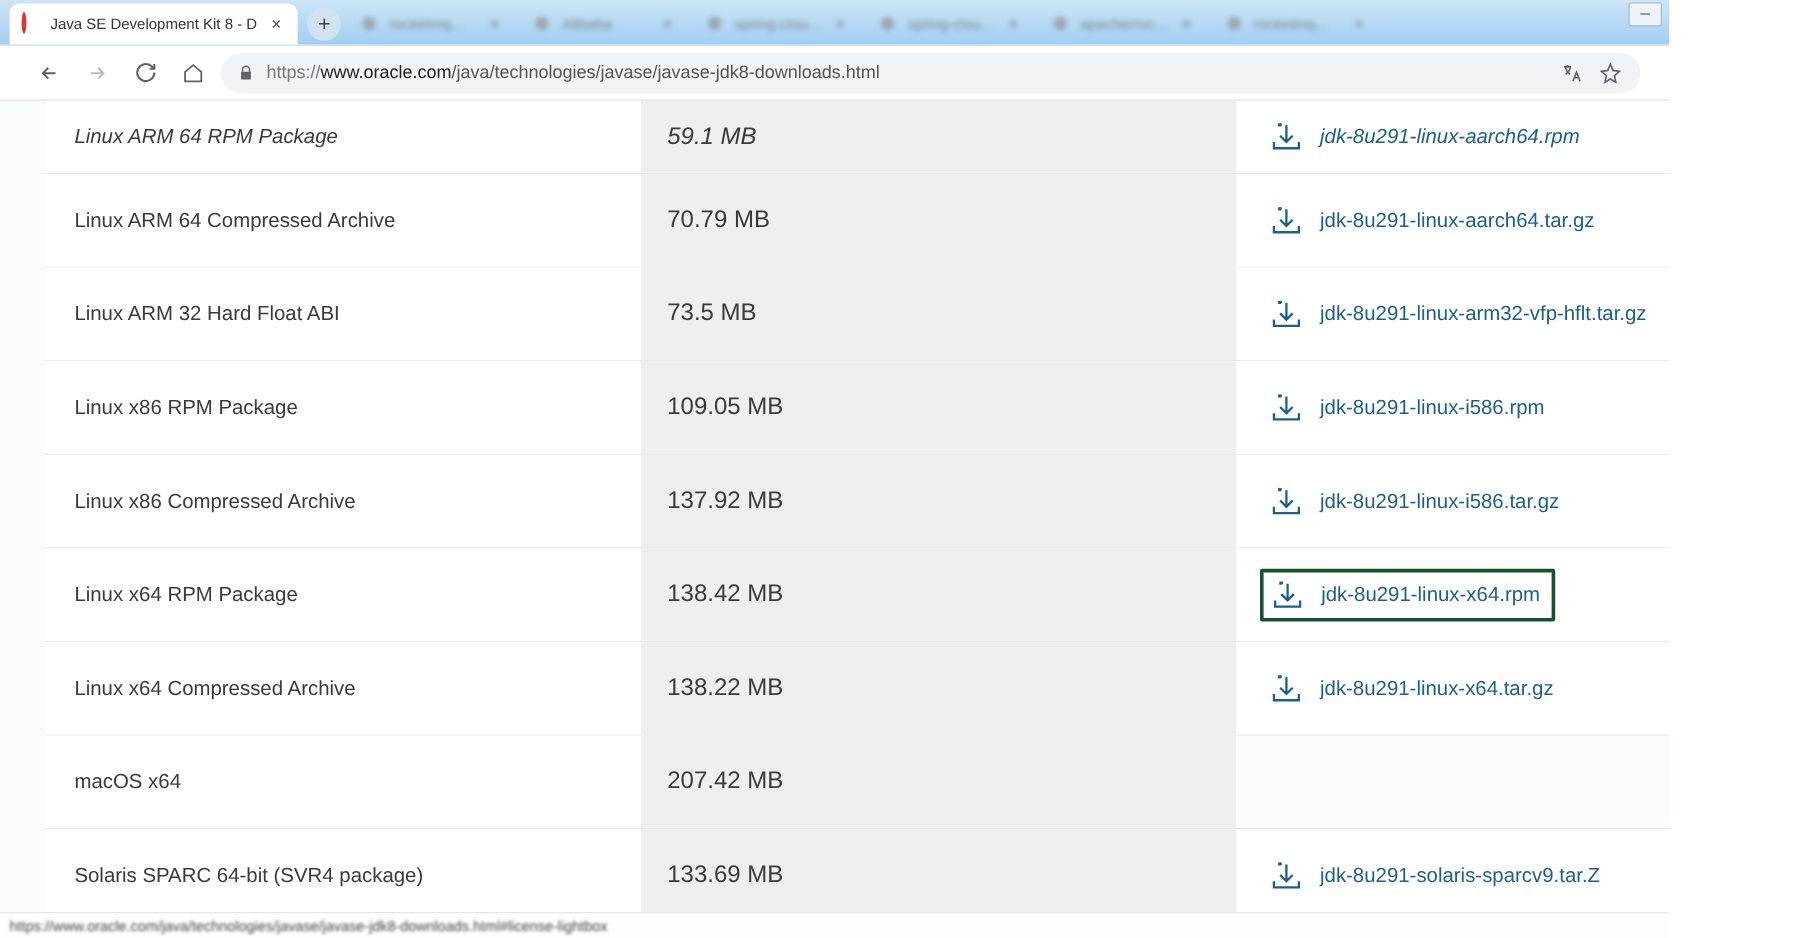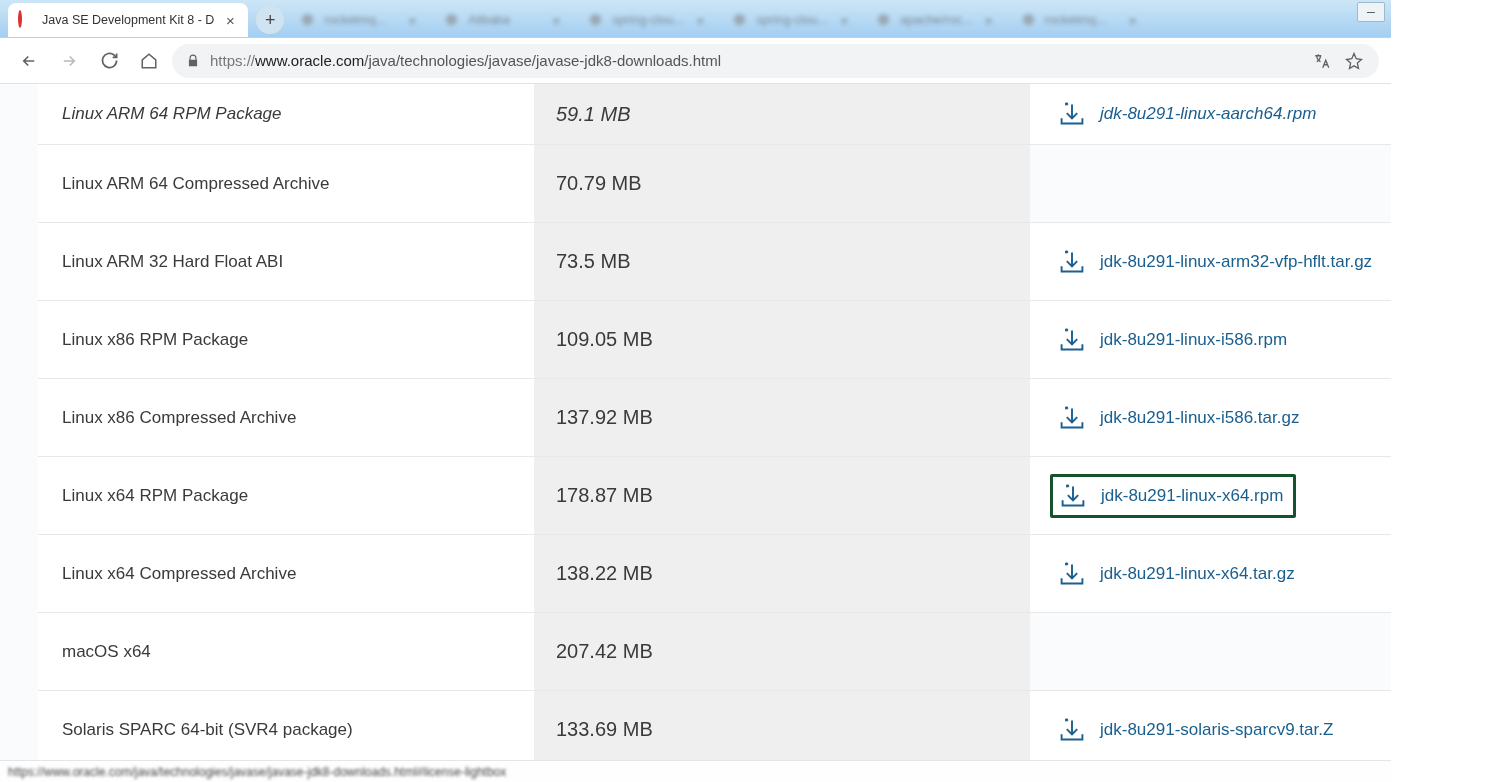--- a/index.html
+++ b/index.html
@@ -12,21 +12,21 @@
     .tab { height: 34px; background: #fff; border-radius: 8px 8px 0 0; display: flex; align-items: center; padding: 0 10px; min-width: 200px; max-width: 290px; gap: 8px; font-size: 12.5px; color: #333; }
     .tab.inactive { background: transparent; filter: blur(2px); opacity: 0.6; min-width: 140px; max-width: 170px; border-radius: 8px 8px 0 0; color: #555; }
     .tab-favicon { width: 16px; height: 16px; flex: 0 0 16px; }
     .oracle-favicon { border: 2px solid #d33; border-radius: 50%; width: 14px; height: 14px; }
     .tab-title { white-space: nowrap; overflow: hidden; text-overflow: ellipsis; flex: 1; }
     .tab-close { width: 16px; height: 16px; display: flex; align-items: center; justify-content: center; font-size: 15px; color: #555; cursor: pointer; border-radius: 50%; }
     .new-tab { width: 28px; height: 28px; border-radius: 50%; background: #d0e3f0; display: flex; align-items: center; justify-content: center; font-size: 18px; color: #444; margin: 0 6px 3px 8px; cursor: pointer; }
     .win-controls { position: absolute; right: 6px; top: 2px; display: flex; gap: 2px; }
     .win-btn { width: 28px; height: 20px; background: #eef3f7; border: 1px solid #9fb9cc; border-radius: 2px; display: flex; align-items: center; justify-content: center; font-size: 11px; color: #333; cursor: pointer; }
     
-    .toolbar { height: 46px; background: #fff; display: flex; align-items: center; padding: 0 12px; gap: 6px; border-bottom: 1px solid #e2e2e2; }
+    .toolbar { height: 46px; background: #fff; display: flex; align-items: center; padding: 0 24px; gap: 6px; border-bottom: 1px solid #e2e2e2; }
     .nav-btn { width: 34px; height: 34px; display: flex; align-items: center; justify-content: center; border-radius: 50%; cursor: pointer; color: #5f6368; }
     .nav-btn.disabled { color: #bbb; cursor: default; }
     .omnibox { flex: 1; height: 34px; background: #f1f3f4; border-radius: 17px; display: flex; align-items: center; padding: 0 14px; gap: 10px; color: #202124; font-size: 15px; }
     .omnibox .lock { color: #5f6368; }
     .url-text { flex: 1; white-space: nowrap; overflow: hidden; }
     .url-scheme { color: #777; }
     .url-host { color: #202124; }
     .url-path { color: #555; }
     .omni-action { color: #5f6368; cursor: pointer; width: 22px; display: flex; align-items: center; justify-content: center; }
     
@@ -176,20 +176,31 @@
                 <path fill="#1a5f8e" d="M8 2h3v3H8z"></path>
                 <path fill="none" stroke="#1a5f8e" stroke-width="1.6" d="M9.5 2.5a1.6 1.6 0 0 1 1.6 1.6"></path>
               </svg>
               <span>jdk-8u291-linux-aarch64.rpm</span>
             </a>
           </div>
         </div>
         <div class="dl-row">
           <div class="col-product">Linux ARM 64 Compressed Archive</div>
           <div class="col-size">70.79 MB</div>
+          <div class="col-download">
+            <a class="dl-link">
+              <svg class="dl-icon" viewBox="0 0 32 30">
+                <path fill="none" stroke="#1a5f8e" stroke-width="2.2" d="M4 20v6h24v-6"></path>
+                <path fill="none" stroke="#1a5f8e" stroke-width="2.2" d="M16 4v16M10 14l6 6 6-6"></path>
+                <path fill="#1a5f8e" d="M8 2h3v3H8z"></path>
+                <path fill="none" stroke="#1a5f8e" stroke-width="1.6" d="M9.5 2.5a1.6 1.6 0 0 1 1.6 1.6"></path>
+              </svg>
+              <span>jdk-8u291-linux-aarch64.tar.gz</span>
+            </a>
+          </div>
         </div>
         <div class="dl-row">
           <div class="col-product">Linux ARM 32 Hard Float ABI</div>
           <div class="col-size">73.5 MB</div>
           <div class="col-download">
             <a class="dl-link">
               <svg class="dl-icon" viewBox="0 0 32 30">
                 <path fill="none" stroke="#1a5f8e" stroke-width="2.2" d="M4 20v6h24v-6"></path>
                 <path fill="none" stroke="#1a5f8e" stroke-width="2.2" d="M16 4v16M10 14l6 6 6-6"></path>
                 <path fill="#1a5f8e" d="M8 2h3v3H8z"></path>
@@ -224,21 +235,21 @@
                 <path fill="none" stroke="#1a5f8e" stroke-width="2.2" d="M16 4v16M10 14l6 6 6-6"></path>
                 <path fill="#1a5f8e" d="M8 2h3v3H8z"></path>
                 <path fill="none" stroke="#1a5f8e" stroke-width="1.6" d="M9.5 2.5a1.6 1.6 0 0 1 1.6 1.6"></path>
               </svg>
               <span>jdk-8u291-linux-i586.tar.gz</span>
             </a>
           </div>
         </div>
         <div class="dl-row">
           <div class="col-product">Linux x64 RPM Package</div>
-          <div class="col-size">178.87 MB</div>
+          <div class="col-size">138.42 MB</div>
           <div class="col-download">
             <a class="dl-link highlighted">
               <svg class="dl-icon" viewBox="0 0 32 30">
                 <path fill="none" stroke="#1a5f8e" stroke-width="2.2" d="M4 20v6h24v-6"></path>
                 <path fill="none" stroke="#1a5f8e" stroke-width="2.2" d="M16 4v16M10 14l6 6 6-6"></path>
                 <path fill="#1a5f8e" d="M8 2h3v3H8z"></path>
                 <path fill="none" stroke="#1a5f8e" stroke-width="1.6" d="M9.5 2.5a1.6 1.6 0 0 1 1.6 1.6"></path>
               </svg>
               <span>jdk-8u291-linux-x64.rpm</span>
             </a>

